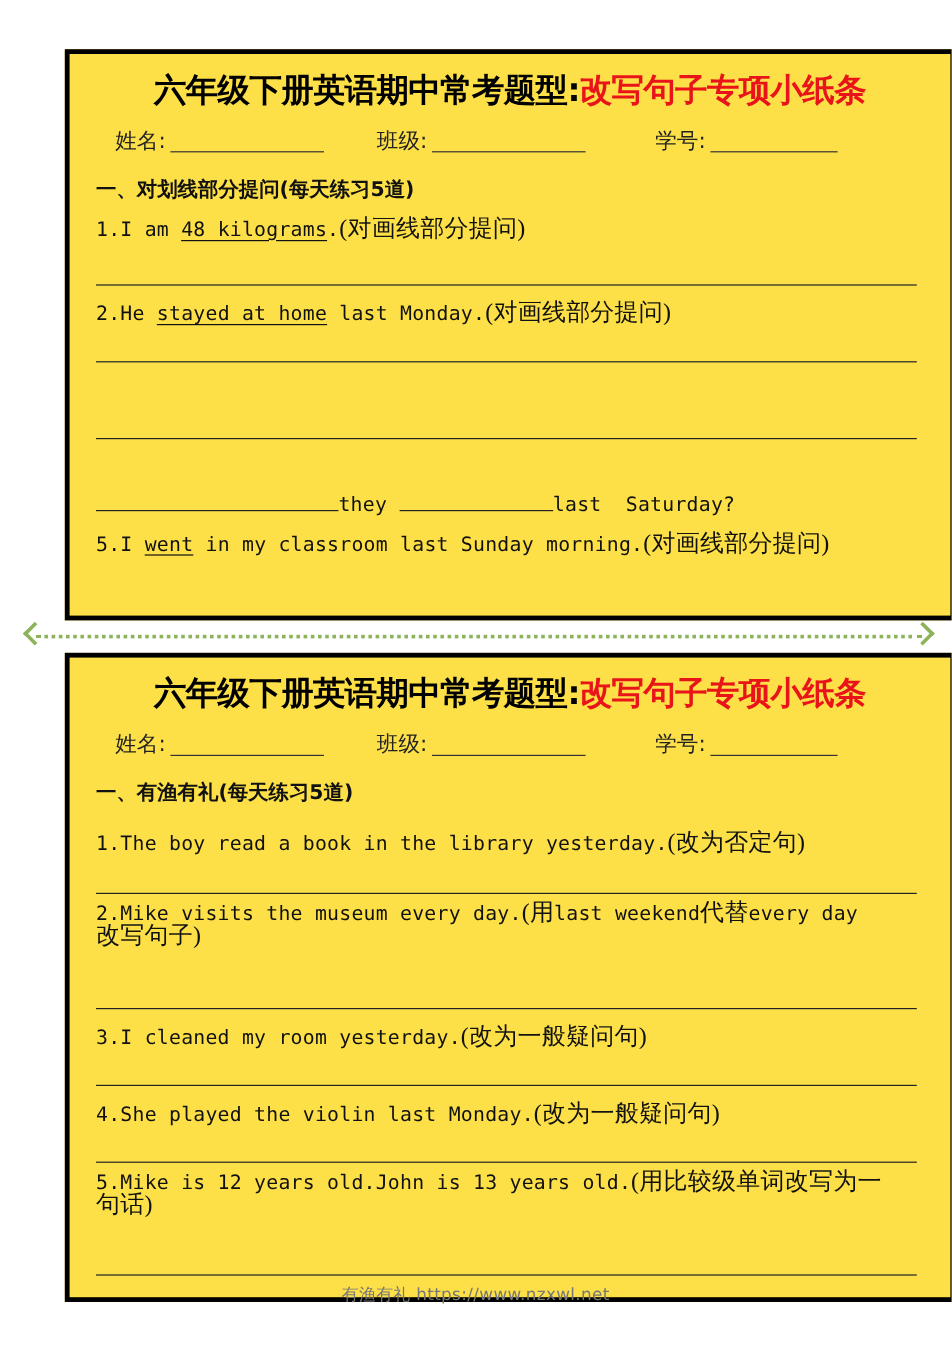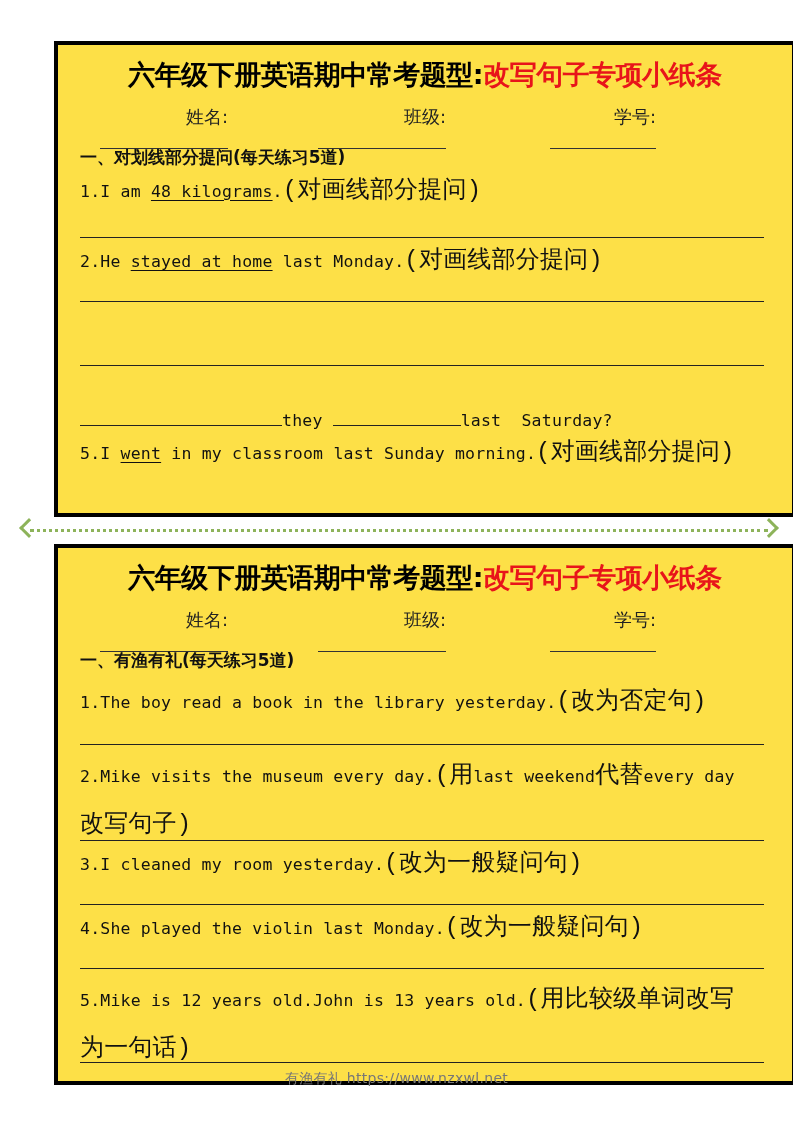--- a/index.html
+++ b/index.html
@@ -30,21 +30,21 @@
     .title .black { color: #000; }
     .title .red { color: #e8141a; }
 
     .info-row {
       position: absolute;
       top: 60px; left: 0; right: 0;
       height: 24px;
       font-size: 18px;
       color: #222;
     }
-    .info-field { position: absolute; top: 0; display: flex; align-items: flex-end; flex-direction: column; }
+    .info-field { position: absolute; top: 0; display: flex; align-items: center; }
     .info-label { font-family: "DejaVu Sans", sans-serif; font-size: 18px; }
     .info-line { display: inline-block; border-bottom: 1.5px solid #333; height: 20px; margin-left: 4px; }
 
     .section-heading {
       position: absolute;
       top: 101px; left: 22px;
       font-weight: bold;
       font-size: 17px;
       color: #111;
       white-space: nowrap;
@@ -54,23 +54,23 @@
       position: absolute;
       left: 22px;
       right: 22px;
       font-family: "DejaVu Sans Mono", monospace;
       font-size: 16.5px;
       line-height: 32px;
       color: #111;
       white-space: nowrap;
       letter-spacing: 0.2px;
     }
-    .q .cn { font-family: Liberation Mono, monospace; font-size: 24px; }
+    .q .cn { font-family: Liberation Serif, serif; font-size: 20px; }
     .q u { text-decoration: underline; text-underline-offset: 3px; }
-    .q.wrap { white-space: normal; line-height: 48px; }
+    .q.wrap { white-space: normal; line-height: 19px; }
 
     .answer-line {
       position: absolute;
       left: 22px; right: 28px;
       border-top: 1.5px solid #222;
     }
 
     .blank { display: inline-block; border-bottom: 1.5px solid #222; height: 20px; vertical-align: baseline; }
 
     .divider {

